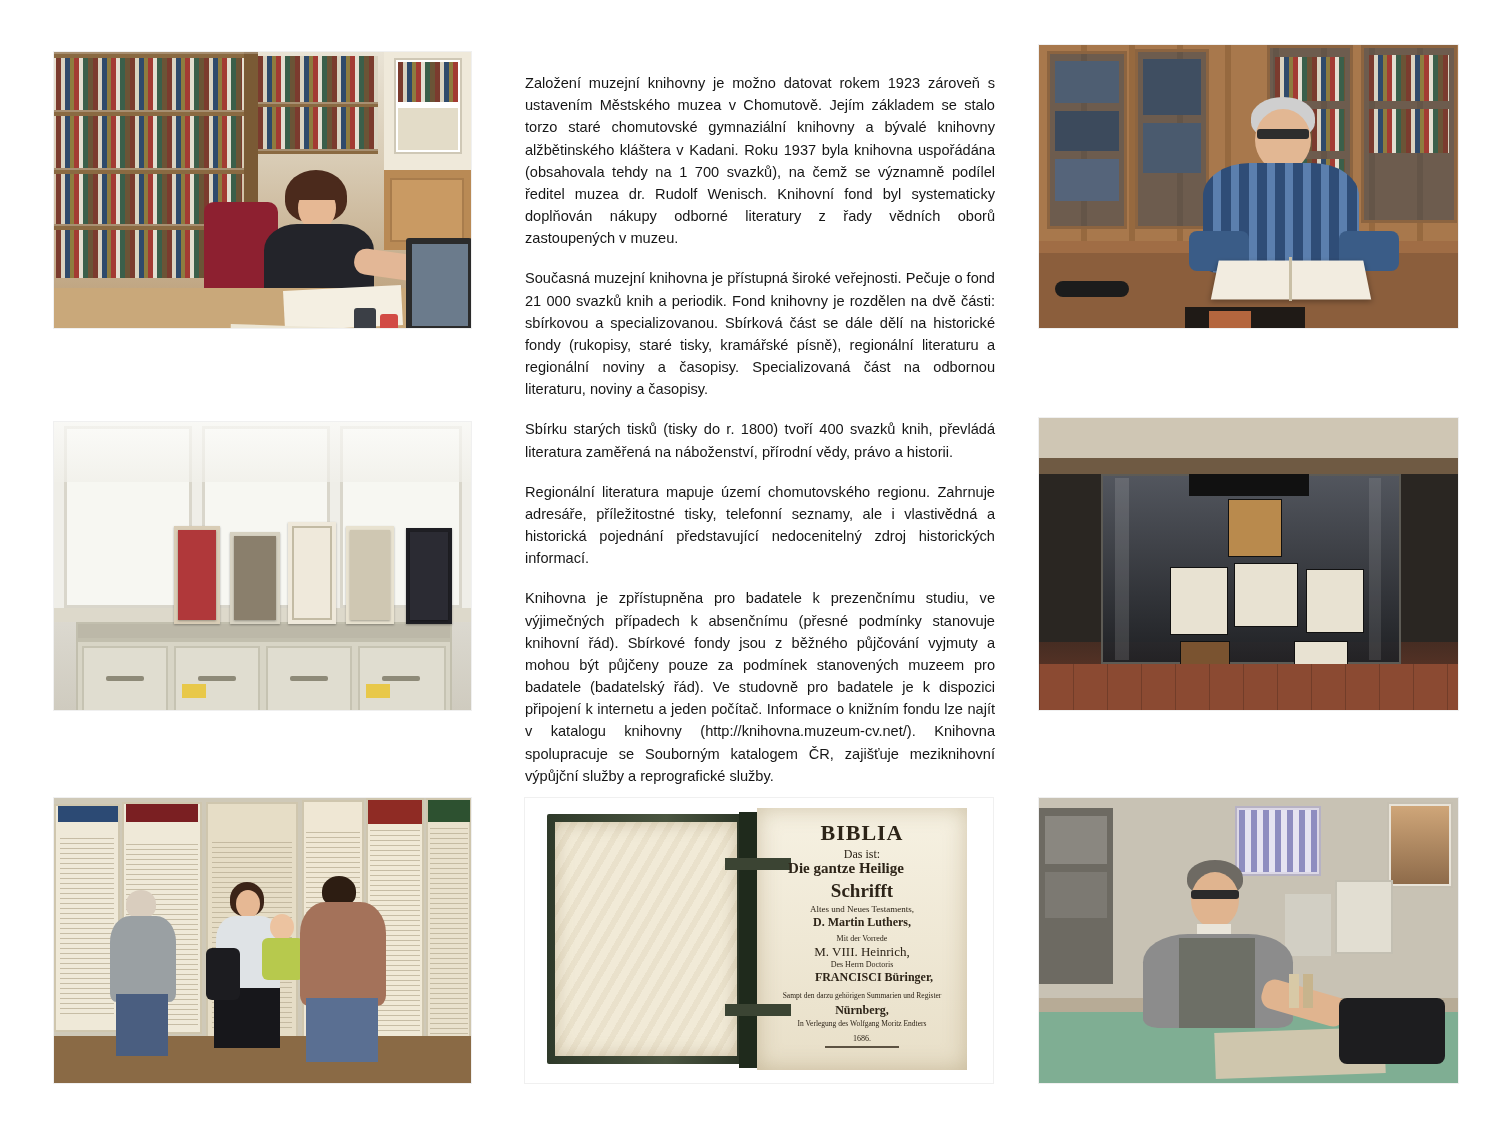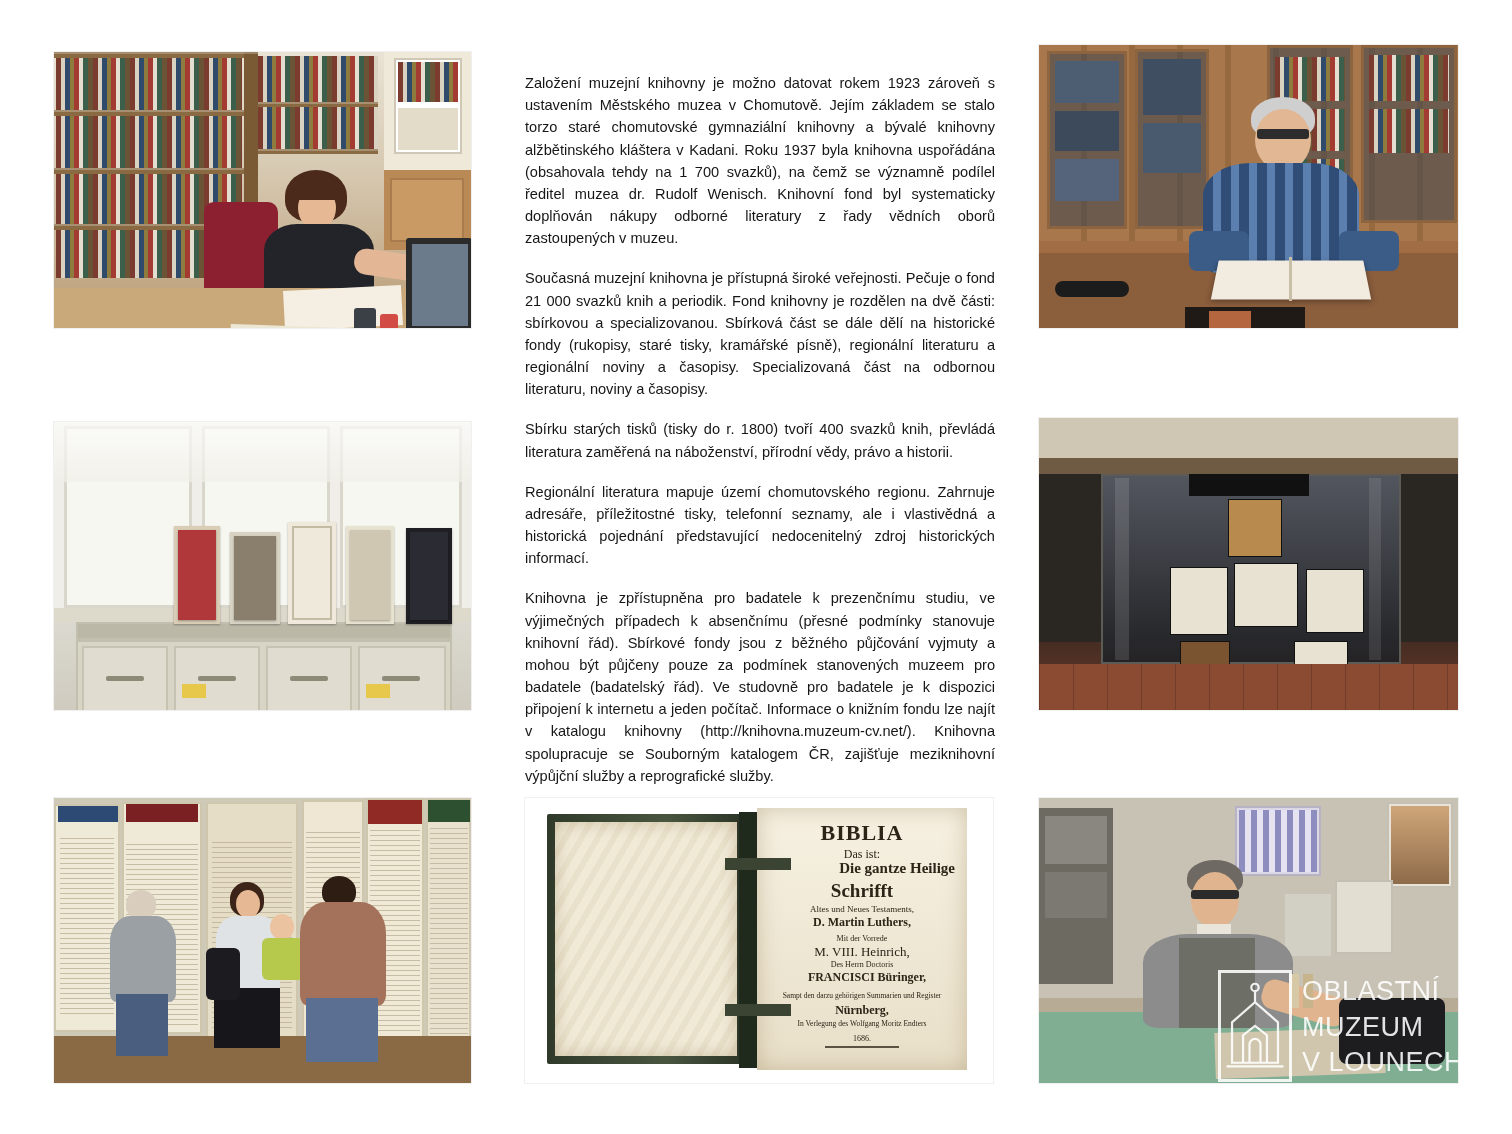--- a/index.html
+++ b/index.html
@@ -468,28 +468,28 @@
 
       <div class="rect" style="left:214px;top:14px;width:18px;height:256px;background:#1f2a1c;"></div>
 
       <div class="bible-page" style="left:232px;top:10px;width:210px;height:262px;"></div>
 
       <div class="rect" style="left:200px;top:60px;width:66px;height:12px;background:#3b4433;"></div>
       <div class="rect" style="left:200px;top:206px;width:66px;height:12px;background:#3b4433;"></div>
 
       <div class="bible-text" style="left:240px;top:22px;width:194px;font-size:22px;font-weight:bold;letter-spacing:1px;">BIBLIA</div>
       <div class="bible-text" style="left:240px;top:50px;width:194px;font-size:12px;text-align:center;">Das ist:</div>
-      <div class="bible-text" style="left:236px;top:62px;width:194px;font-size:15px;font-weight:bold;text-align:right;">Die gantze Heilige</div>
+      <div class="bible-text" style="left:224px;top:62px;width:194px;font-size:15px;font-weight:bold;">Die gantze Heilige</div>
       <div class="bible-text" style="left:240px;top:82px;width:194px;font-size:19px;font-weight:bold;">Schrifft</div>
       <div class="bible-text" style="left:240px;top:106px;width:194px;font-size:9px;">Altes und Neues Testaments,</div>
       <div class="bible-text" style="left:240px;top:118px;width:194px;font-size:12px;font-weight:bold;">D. Martin Luthers,</div>
       <div class="bible-text" style="left:240px;top:136px;width:194px;font-size:8px;">Mit der Vorrede</div>
       <div class="bible-text" style="left:240px;top:147px;width:194px;font-size:13px;">M. VIII. Heinrich,</div>
       <div class="bible-text" style="left:240px;top:162px;width:194px;font-size:8px;">Des Herrn Doctoris</div>
-      <div class="bible-text" style="left:245px;top:173px;width:194px;font-size:12px;font-weight:bold;">FRANCISCI Büringer,</div>
+      <div class="bible-text" style="left:252px;top:173px;width:194px;font-size:12px;font-weight:bold;">FRANCISCI Büringer,</div>
       <div class="bible-text" style="left:240px;top:194px;width:194px;font-size:7.5px;">Sampt den darzu gehörigen Summarien und Register</div>
       <div class="bible-text" style="left:240px;top:206px;width:194px;font-size:12px;font-weight:bold;">Nürnberg,</div>
       <div class="bible-text" style="left:240px;top:222px;width:194px;font-size:7.5px;">In Verlegung des Wolfgang Moritz Endters</div>
       <div class="bible-text" style="left:240px;top:236px;width:194px;font-size:8px;">1686.</div>
       <div class="rect" style="left:300px;top:248px;width:74px;height:2px;background:#5c5242;"></div>
     </div>
   </div>
 
   <div class="photo" id="photo-restorer">
     <div class="inner">
@@ -529,33 +529,14 @@
     <h1 class="title">
     </h1>
 
     <p class="body">Založení muzejní knihovny je možno datovat rokem 1923 zároveň s ustavením Městského muzea v Chomutově. Jejím základem se stalo torzo staré chomutovské gymnaziální knihovny a bývalé knihovny alžbětinského kláštera v Kadani. Roku 1937 byla knihovna uspořádána (obsahovala tehdy na 1 700 svazků), na čemž se významně podílel ředitel muzea dr. Rudolf Wenisch. Knihovní fond byl systematicky doplňován nákupy odborné literatury z řady vědních oborů zastoupených v muzeu.</p>
     <p class="body">Současná muzejní knihovna je přístupná široké veřejnosti. Pečuje o fond 21 000 svazků knih a periodik. Fond knihovny je rozdělen na dvě části: sbírkovou a specializovanou. Sbírková část se dále dělí na historické fondy (rukopisy, staré tisky, kramářské písně), regionální literaturu a regionální noviny a časopisy. Specializovaná část na odbornou literaturu, noviny a časopisy.</p>
     <p class="body">Sbírku starých tisků (tisky do r. 1800) tvoří 400 svazků knih, převládá literatura zaměřená na náboženství, přírodní vědy, právo a historii.</p>
     <p class="body">Regionální literatura mapuje území chomutovského regionu. Zahrnuje adresáře, příležitostné tisky, telefonní seznamy, ale i vlastivědná a historická pojednání představující nedocenitelný zdroj historických informací.</p>
     <p class="body">Knihovna je zpřístupněna pro badatele k prezenčnímu studiu, ve výjimečných případech k absenčnímu (přesné podmínky stanovuje knihovní řád). Sbírkové fondy jsou z běžného půjčování vyjmuty a mohou být půjčeny pouze za podmínek stanovených muzeem pro badatele (badatelský řád). Ve studovně pro badatele je k dispozici připojení k internetu a jeden počítač. Informace o knižním fondu lze najít v katalogu knihovny (http://knihovna.muzeum-cv.net/). Knihovna spolupracuje se Souborným katalogem ČR, zajišťuje meziknihovní výpůjční služby a reprografické služby.</p>
   </div>
 
-  <div id="museum-logo">
-    <div class="logo-mark">
-      <svg viewBox="0 0 74 112" width="68" height="106" style="position:absolute;left:0;top:0;">
-        <g fill="none" stroke="#ffffff" stroke-width="2.4" opacity="0.9">
-          <path d="M12 96 L12 52 L37 30 L62 52 L62 96 Z"></path>
-          <path d="M24 96 L24 66 L37 56 L50 66 L50 96"></path>
-          <path d="M31 96 L31 76 a6 6 0 0 1 12 0 L43 96"></path>
-          <line x1="6" y1="100" x2="68" y2="100"></line>
-          <line x1="37" y1="30" x2="37" y2="18"></line>
-          <circle cx="37" cy="14" r="4"></circle>
-        </g>
-      </svg>
-    </div>
-    <div class="logo-text">
-      <span>OBLASTNÍ</span>
-      <span>MUZEUM</span>
-      <span>V LOUNECH</span>
-    </div>
-  </div>
 
 </div>
 
 </body></html>

